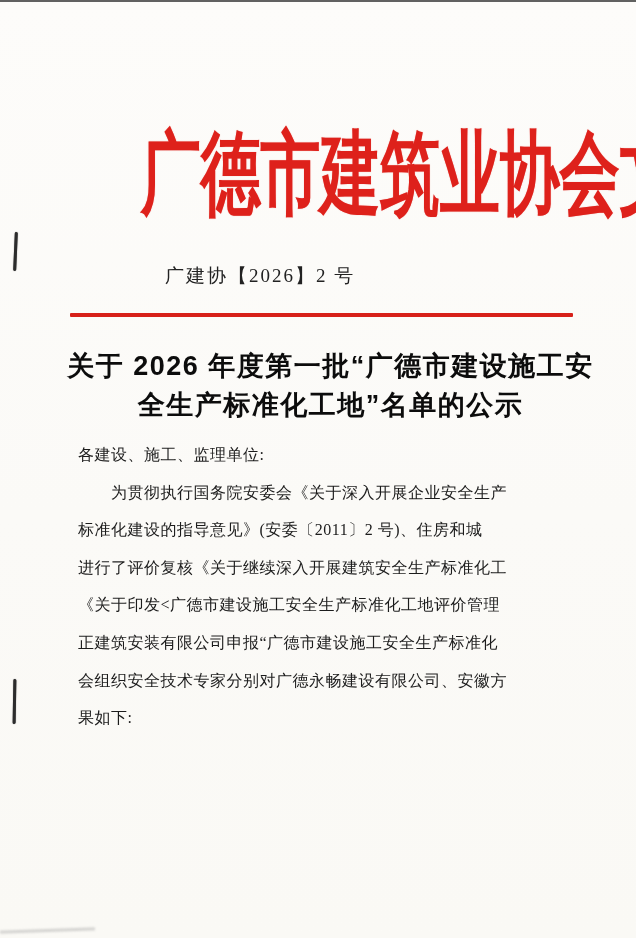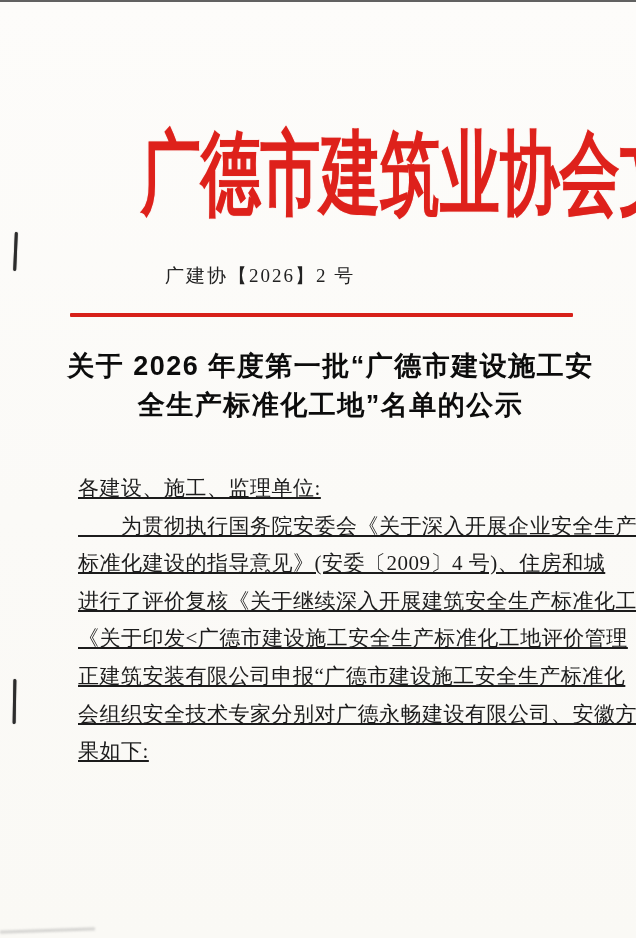--- a/index.html
+++ b/index.html
@@ -60,24 +60,23 @@
   
   .subject{
     position:absolute;top:347px;left:0;width:636px;
     text-align:center;
     font-family:"Liberation Sans","DejaVu Sans",sans-serif;
     font-weight:bold;font-size:27px;line-height:39px;
     letter-spacing:1.5px;color:var(--heading-ink);padding-left:25px;
   }
   
   .body-text{
-    position:absolute;top:470px;left:78px;width:500px;
-    font-size:21px;line-height:37.6px;color:var(--ink);
+    position:absolute;top:436px;left:78px;width:500px;
+    font-size:16px;line-height:37.6px;color:var(--ink);
     font-family:"Liberation Serif","DejaVu Serif",serif;
-    text-decoration:underline;
   }
   .body-line{white-space:nowrap;letter-spacing:0.5px;}
 </style>
 </head>
 <body>
 
 <div class="page">
 
   <div class="scan-edge-top"></div>
   <div class="binding-mark m1"></div>
@@ -93,21 +92,21 @@
   <div class="red-rule"></div>
 
   <div class="subject">
     <div>关于 2026 年度第一批“广德市建设施工安</div>
     <div>全生产标准化工地”名单的公示</div>
   </div>
 
   <div class="body-text">
     <div class="body-line">各建设、施工、监理单位:</div>
     <div class="body-line">　　为贯彻执行国务院安委会《关于深入开展企业安全生产</div>
-    <div class="body-line">标准化建设的指导意见》(安委〔2009〕4 号)、住房和城</div>
+    <div class="body-line">标准化建设的指导意见》(安委〔2011〕2 号)、住房和城</div>
     <div class="body-line">进行了评价复核《关于继续深入开展建筑安全生产标准化工</div>
     <div class="body-line">《关于印发&lt;广德市建设施工安全生产标准化工地评价管理</div>
     <div class="body-line">正建筑安装有限公司申报“广德市建设施工安全生产标准化</div>
     <div class="body-line">会组织安全技术专家分别对广德永畅建设有限公司、安徽方</div>
     <div class="body-line">果如下:</div>
   </div>
 
 </div>
 
 </body></html>

